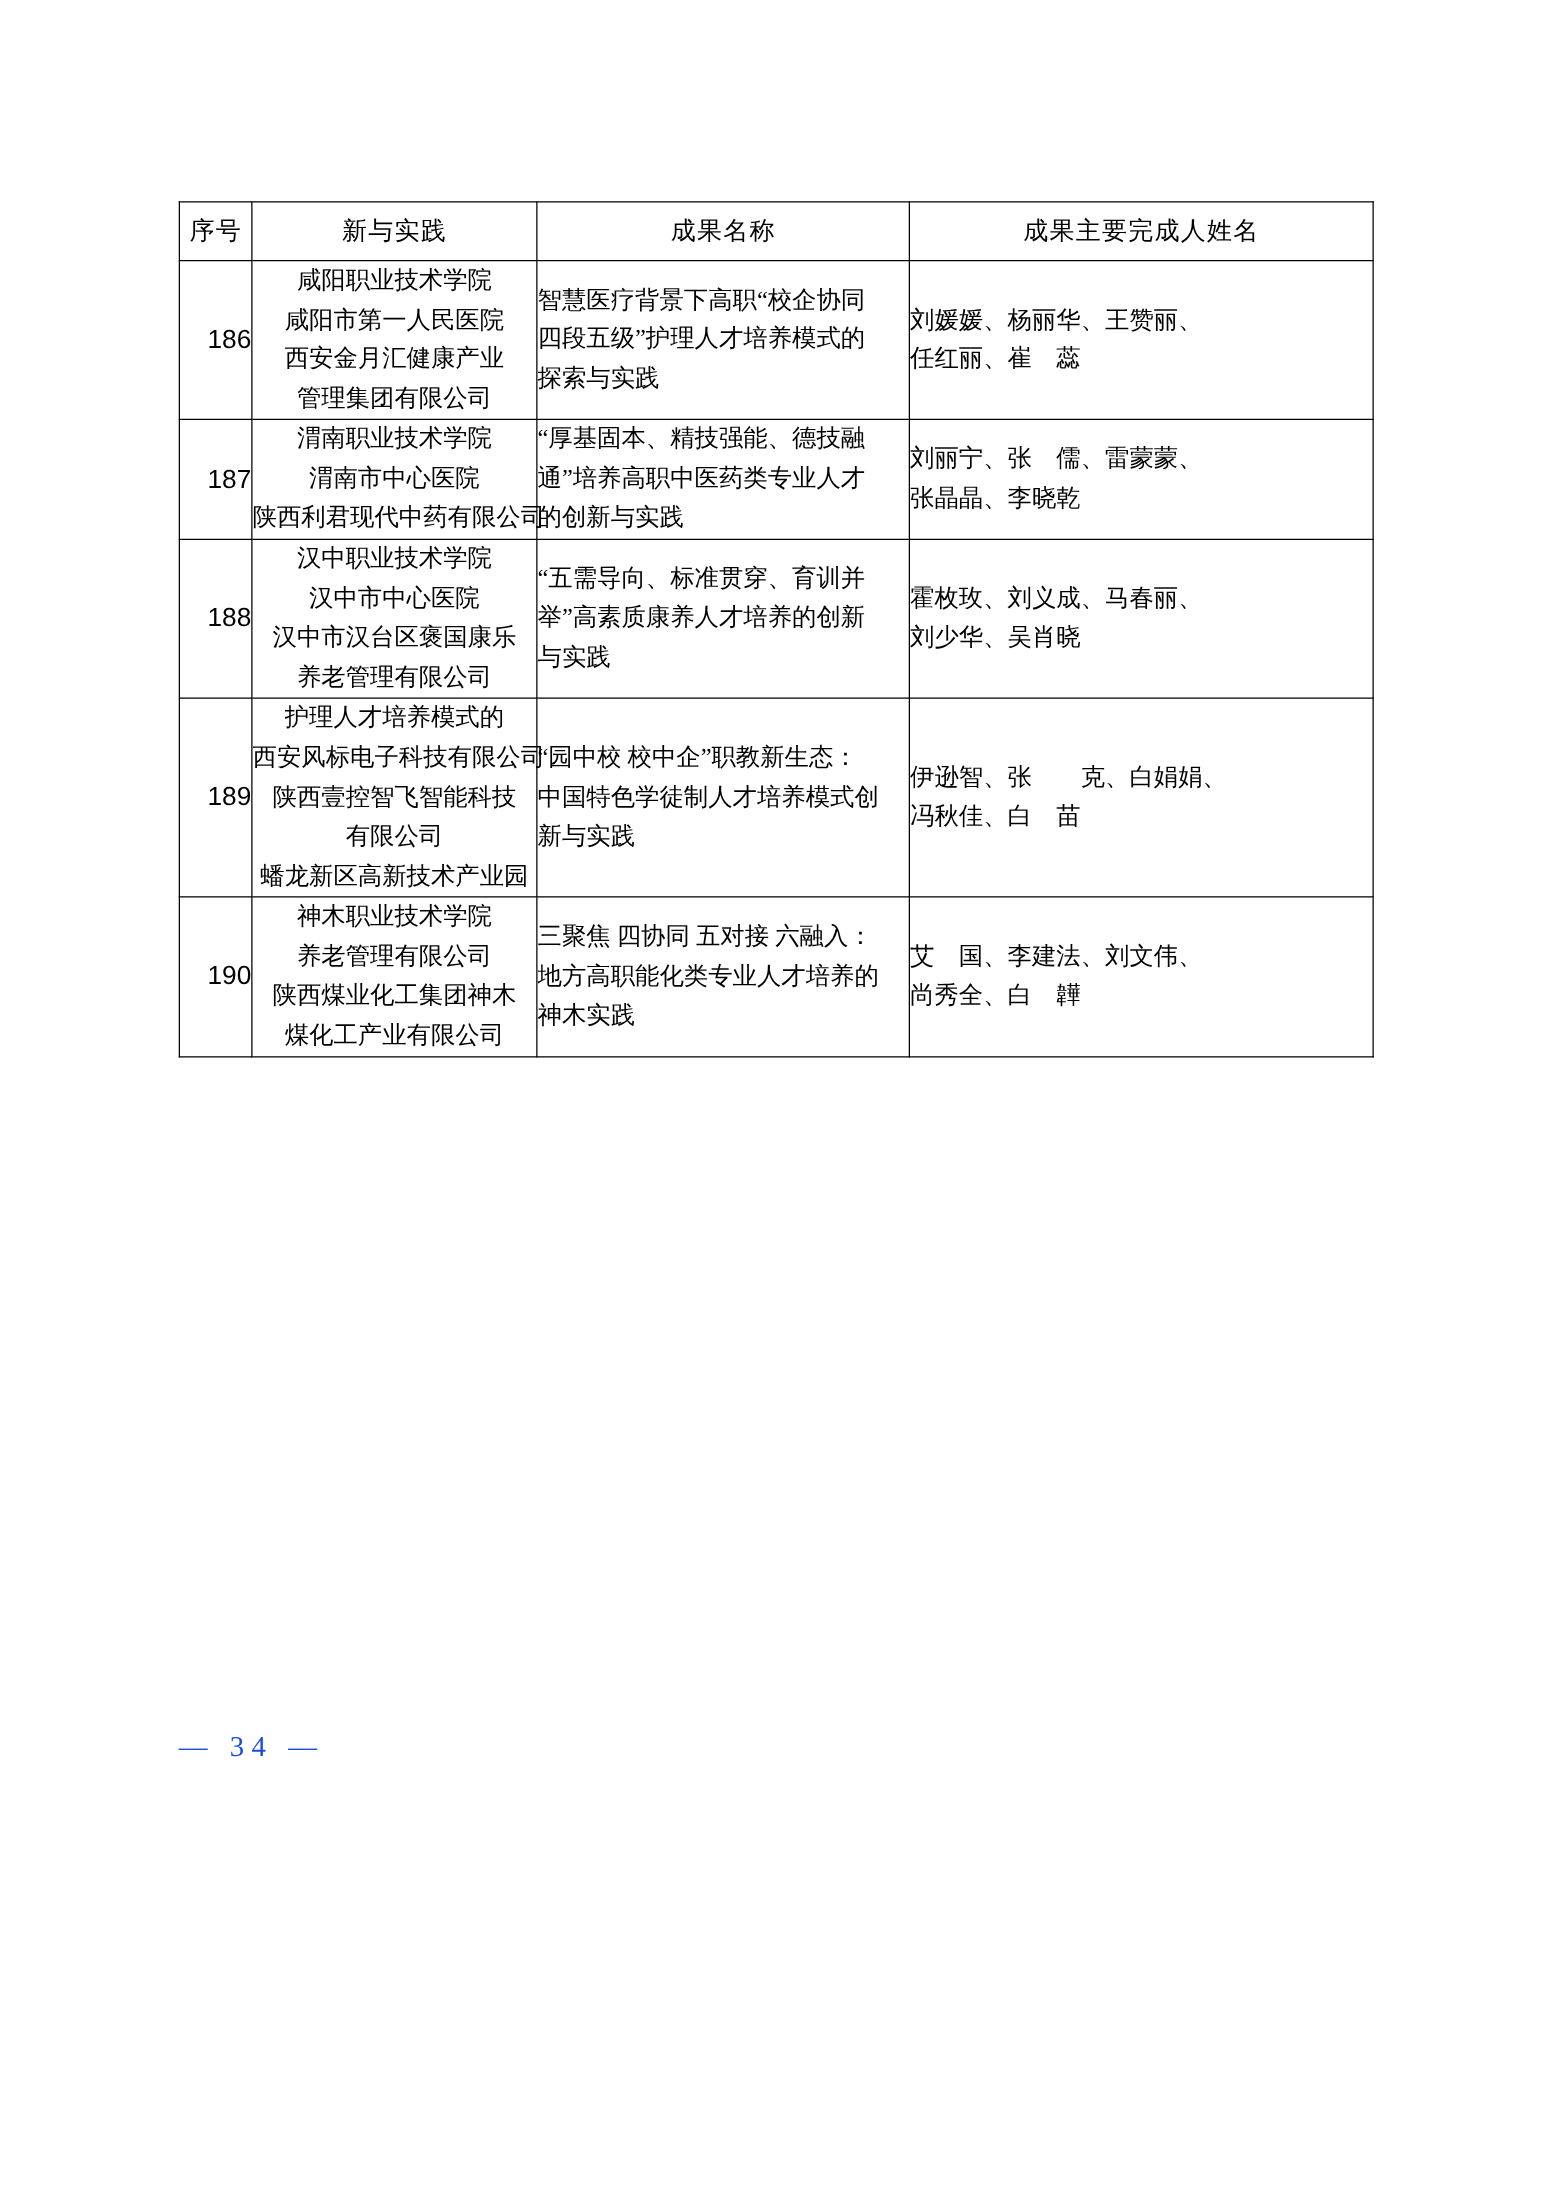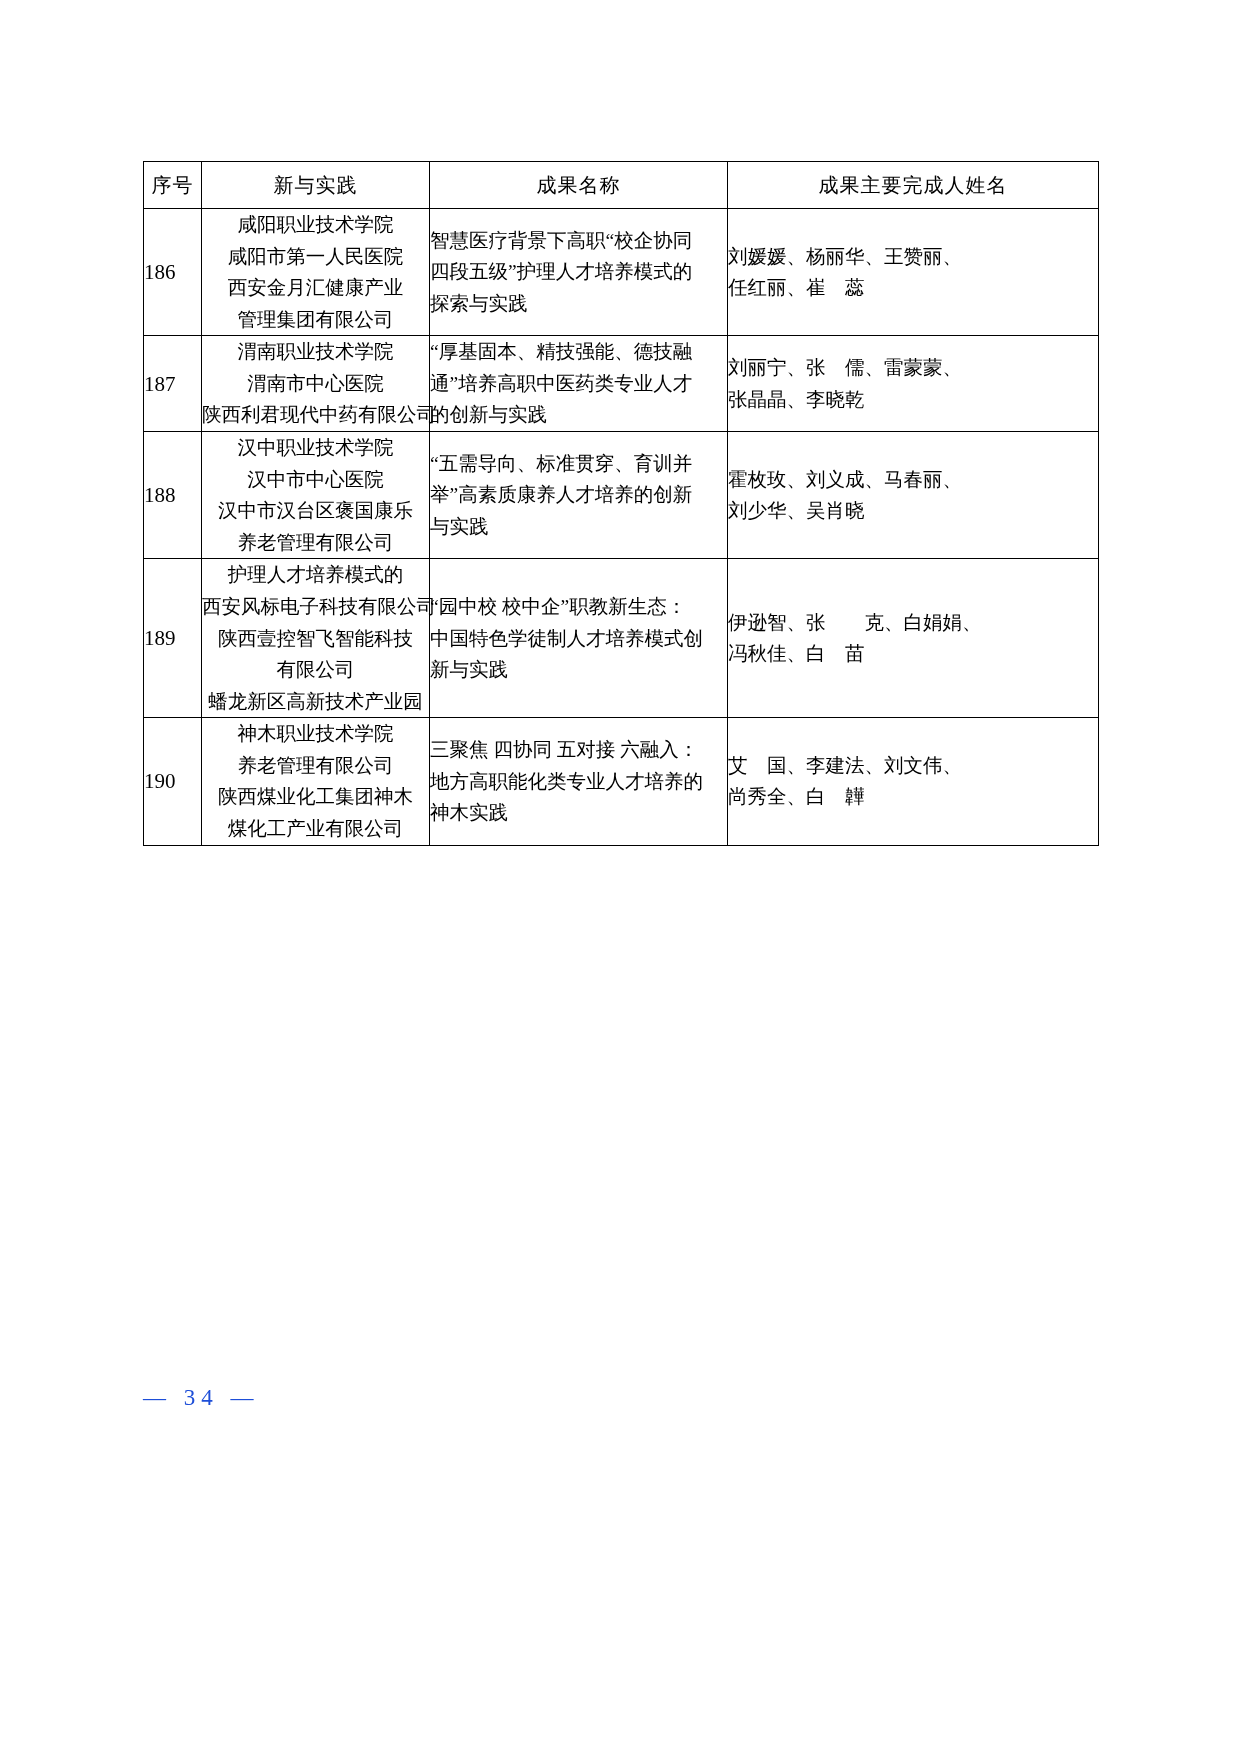--- a/index.html
+++ b/index.html
@@ -49,23 +49,23 @@
   .hdr-inner {
     display: block;
     text-align: center;
     line-height: 1.2;
   }
   tbody td {
     font-size: 19.5px;
     line-height: 1.62;
   }
   .cell-num {
-    text-align: left;
+    text-align: right;
     font-size: 21px;
-    font-family: Liberation Serif, serif;
+    font-family: Liberation Sans, sans-serif;
   }
   .cell-school {
     text-align: center;
     padding: 10px 6px;
     margin-top: 25px;
   }
   .cell-result {
     text-align: left;
     padding: 10px 10px 10px 12px;
   }

